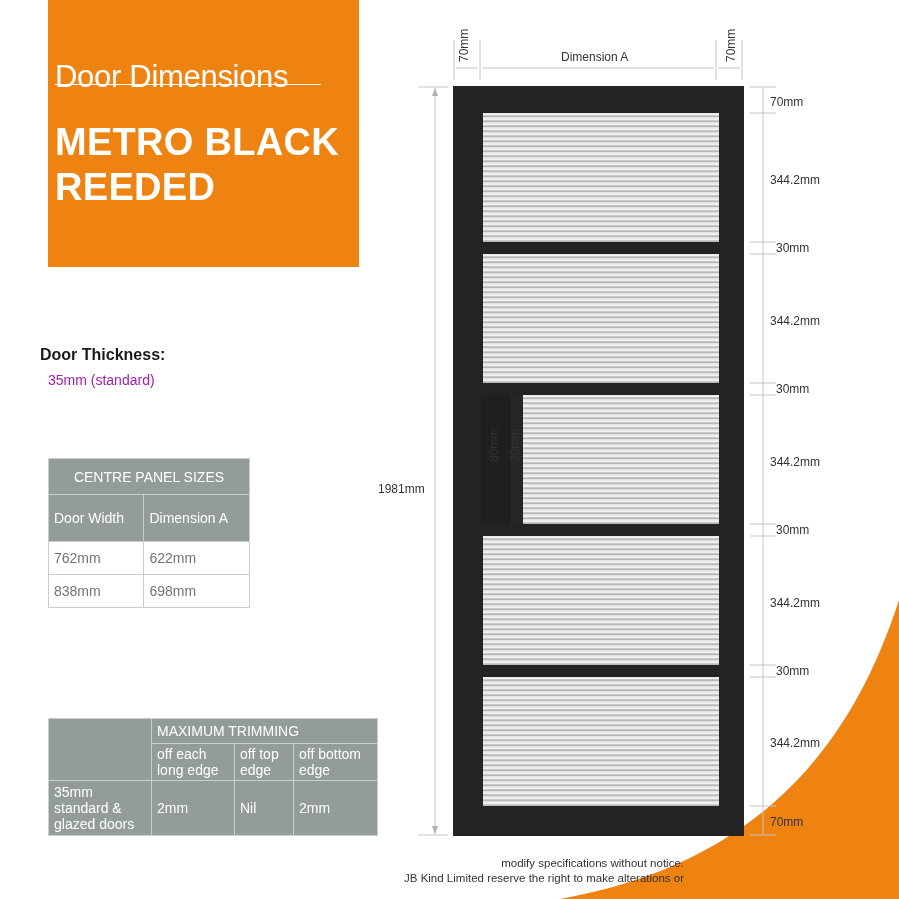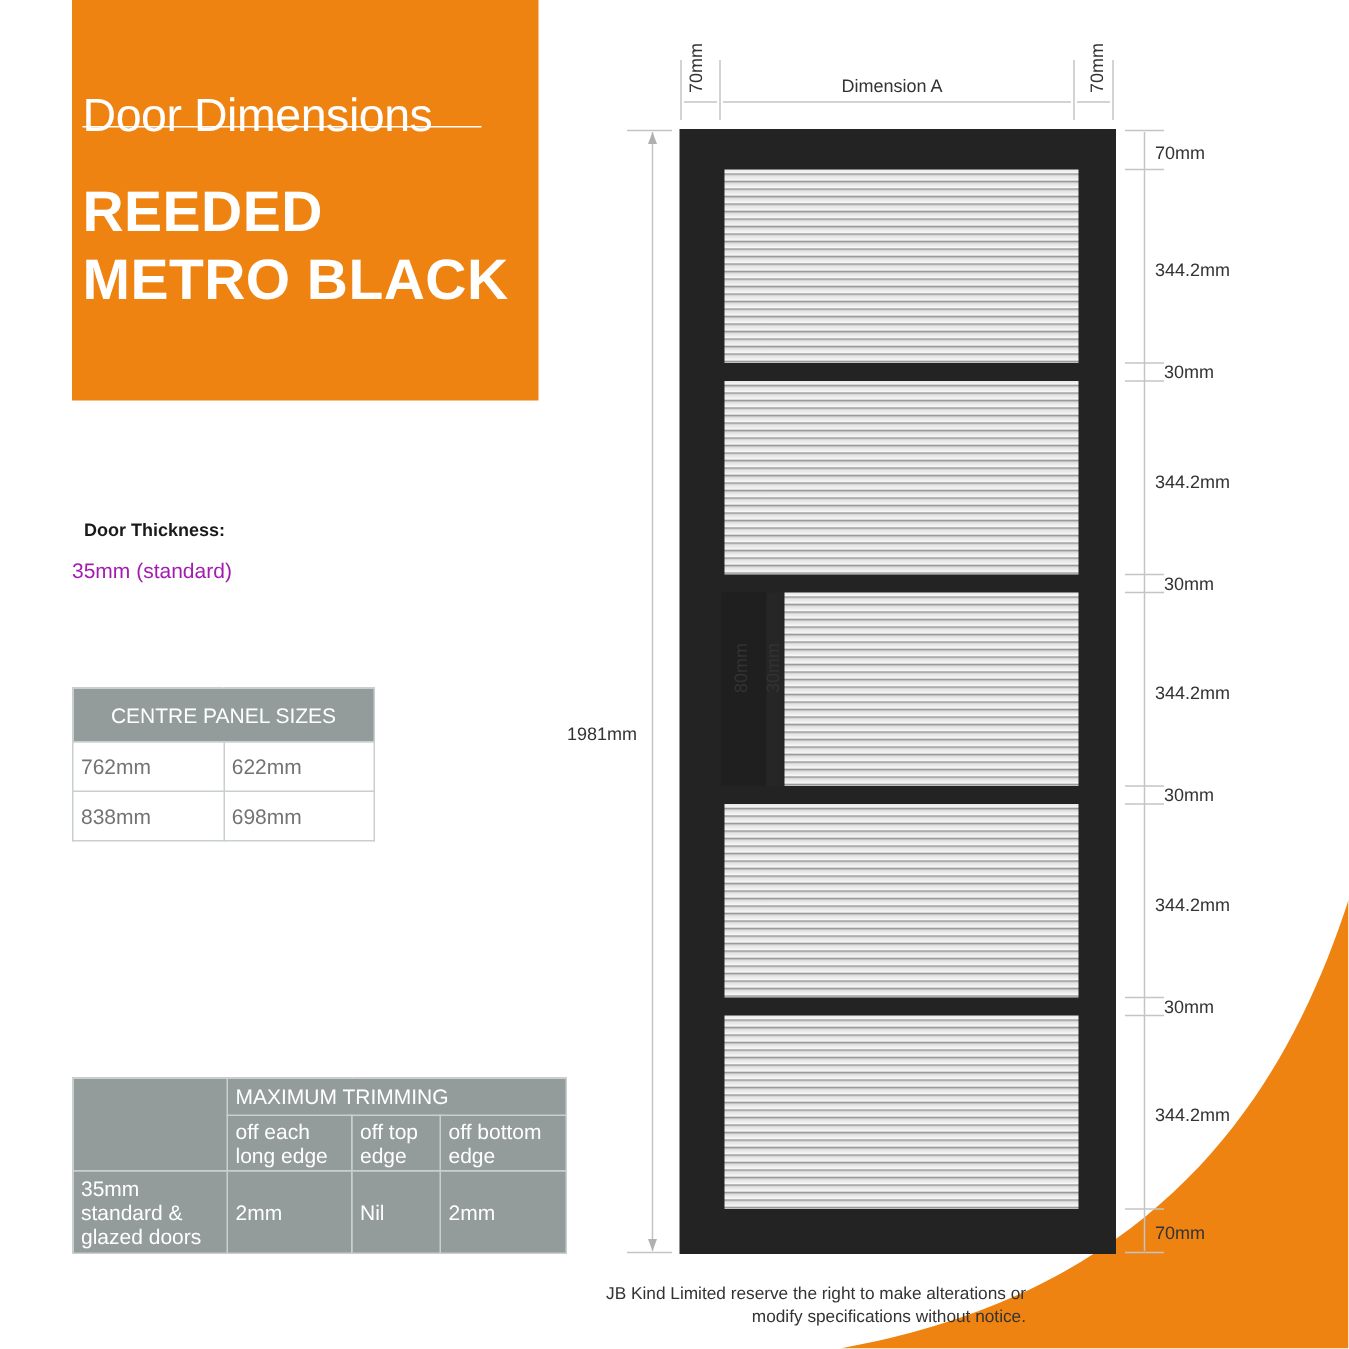--- a/index.html
+++ b/index.html
@@ -3,21 +3,21 @@
 <meta charset="utf-8">
 <style>
   html, body { margin: 0; padding: 0; }
   body { width: 899px; height: 899px; position: relative; overflow: hidden; background: #ffffff; font-family: "DejaVu Sans", sans-serif; color: #222; }
   .abs { position: absolute; }
   .orange-swoosh { position: absolute; left: 0; top: 0; width: 899px; height: 899px; pointer-events: none; }
   .title-box { left: 48px; top: 0; width: 311px; height: 267px; background: #ee8311; }
   .title-sub { left: 55px; top: 59px; font-size: 31px; font-weight: 300; color: #fff; letter-spacing: -0.3px; font-family: "Liberation Sans", sans-serif; }
   .title-rule { left: 55px; top: 84px; width: 266px; height: 1px; background: #fff; }
   .title-main { left: 55px; top: 120px; font-size: 38px; line-height: 45px; font-weight: bold; color: #fff; font-family: "Liberation Sans", sans-serif; letter-spacing: 0.3px; }
-  .thick-label { left: 56px; top: 346px; font-size: 12px; font-weight: bold; color: #1a1a1a; font-family: "Liberation Sans", sans-serif; }
+  .thick-label { left: 40px; top: 346px; font-size: 16px; font-weight: bold; color: #1a1a1a; font-family: "Liberation Sans", sans-serif; }
   .thick-val { left: 48px; top: 372px; font-size: 14px; color: #a21caf; font-family: "Liberation Sans", sans-serif; }
 
   table.spec { position: absolute; border-collapse: collapse; font-family: "Liberation Sans", sans-serif; }
   table.spec td { border: 1px solid #c9cfcf; }
   .panel-table { left: 48px; top: 458px; width: 202px; }
   .panel-table .hdr { background: #939c9b; color: #fff; font-size: 14px; text-align: center; height: 33px; margin-left: 35px; }
   .panel-table .colhdr td { background: #939c9b; color: #fff; font-size: 14px; height: 46px; padding: 0 5px; }
   .panel-table .row td { background: #fff; color: #737373; font-size: 14px; height: 32px; padding: 0 5px; }
 
   .trim-table { left: 48px; top: 718px; width: 330px; }
@@ -35,32 +35,36 @@
 <body>
 
 <svg class="orange-swoosh" viewBox="0 0 899 899">
   <path d="M899 600 C 860 720, 780 860, 560 899 L 899 899 Z" fill="#ee8311"></path>
 </svg>
 
 <div class="abs title-box"></div>
 <div class="abs title-sub">Door Dimensions</div>
 <div class="abs title-rule"></div>
 <div class="abs title-main">
+  <div>METRO BLACK</div>
   <div>REEDED</div>
-  <div>METRO BLACK</div>
 </div>
 
 <div class="abs thick-label">Door Thickness:</div>
 <div class="abs thick-val">35mm (standard)</div>
 
 <table class="spec panel-table">
   <tbody>
       <tr>
         <td colspan="2" class="hdr">CENTRE PANEL SIZES</td>
       </tr>
+  <tr class="colhdr">
+    <td>Door Width</td>
+    <td>Dimension A</td>
+  </tr>
   <tr class="row">
     <td>762mm</td>
     <td>622mm</td>
   </tr>
   <tr class="row">
     <td>838mm</td>
     <td>698mm</td>
   </tr>
 </tbody>
   </table>
@@ -144,15 +148,15 @@
 <div class="dim-text" style="left:770px;top:314px">344.2mm</div>
 <div class="dim-text" style="left:776px;top:382px">30mm</div>
 <div class="dim-text" style="left:770px;top:455px">344.2mm</div>
 <div class="dim-text" style="left:776px;top:523px">30mm</div>
 <div class="dim-text" style="left:770px;top:596px">344.2mm</div>
 <div class="dim-text" style="left:776px;top:664px">30mm</div>
 <div class="dim-text" style="left:770px;top:736px">344.2mm</div>
 <div class="dim-text" style="left:770px;top:815px">70mm</div>
 
 <div class="abs note">
+  <div>modify specifications without notice.</div>
   <div>JB Kind Limited reserve the right to make alterations or</div>
-  <div>modify specifications without notice.</div>
 </div>
 
 </body></html>

